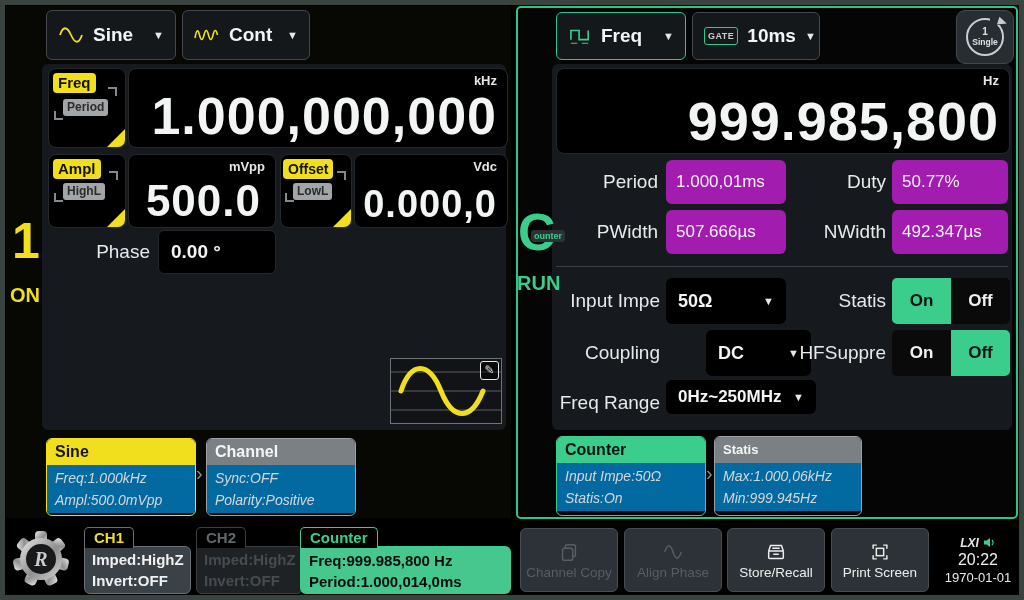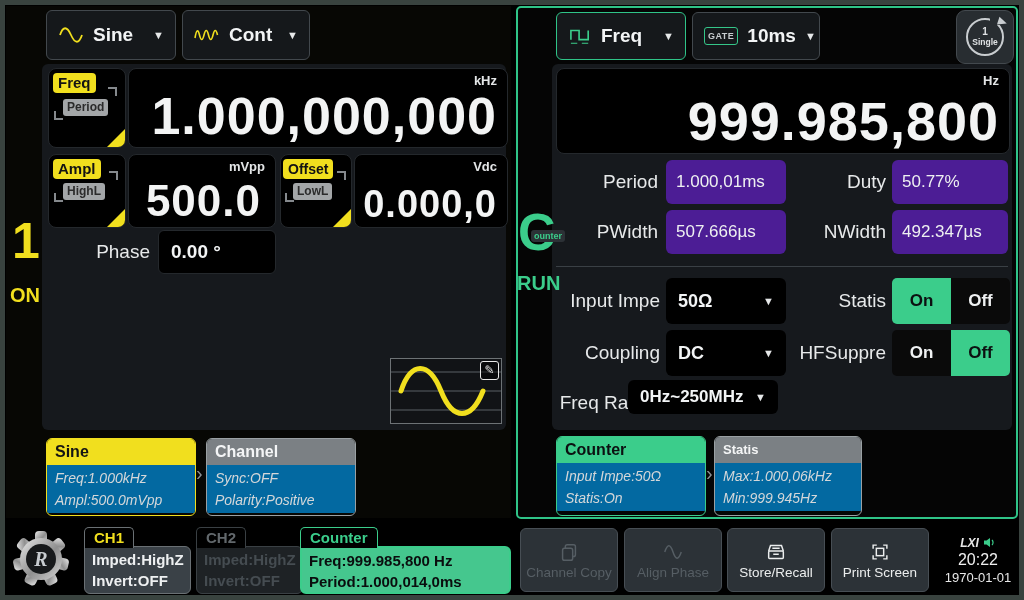--- a/index.html
+++ b/index.html
@@ -35,21 +35,21 @@
   .tri{position:absolute;right:0;bottom:0;width:0;height:0;
        border-left:18px solid transparent;border-bottom:18px solid #f1df1e;}
 
   
   .disp{position:absolute;background:#000;border:1px solid #24282c;border-radius:8px;cursor:pointer;}
   .disp .unit{position:absolute;top:4px;right:10px;font-size:13px;font-weight:bold;color:#e3e5e6;}
   .disp .val{position:absolute;right:10px;bottom:1px;font-weight:bold;color:#f3f4f4;letter-spacing:1px;white-space:nowrap;}
 
   
   .rowlbl{position:absolute;text-align:right;font-size:19px;color:#e7e9ea;white-space:nowrap;}
-  .mval{position:absolute;background:#4c1d95;border-radius:6px;font-size:17px;font-weight:500;
+  .mval{position:absolute;background:#a21caf;border-radius:6px;font-size:17px;font-weight:500;
         color:#eef0f1;padding-left:10px;box-sizing:border-box;display:flex;align-items:center;}
   .selbox{position:absolute;background:#000;border-radius:6px;display:flex;align-items:center;
           padding:0 12px;font-weight:bold;font-size:18px;color:#f2f4f5;box-sizing:border-box;cursor:pointer;}
   .selbox .arr{margin-left:auto;font-size:11px;color:#e6e8e9;}
   .tg{position:absolute;display:flex;border-radius:5px;overflow:hidden;}
   .tg div{width:59px;height:46px;line-height:46px;text-align:center;font-weight:bold;font-size:17px;cursor:pointer;}
   .tg .act{background:#3bcd8b;color:#0c1011;}
   .tg .ina{background:#0a0a0a;color:#f0f2f3;}
   .divider{position:absolute;background:#3a4045;height:1px;}
 
@@ -258,32 +258,32 @@
     <span>50Ω</span>
     <span class="arr">▼</span>
   </div>
   <div class="rowlbl" style="left:780px;top:278px;width:106px;height:46px;line-height:46px;">Statis</div>
   <div class="tg" style="left:892px;top:278px;">
     <div class="act">On</div>
     <div class="ina">Off</div>
   </div>
 
   <div class="rowlbl" style="left:540px;top:330px;width:120px;height:46px;line-height:46px;">Coupling</div>
-  <div class="selbox" style="left:666px;top:330px;width:120px;height:46px;">
+  <div class="selbox" style="left:706px;top:330px;width:105px;height:46px;">
     <span>DC</span>
     <span class="arr">▼</span>
   </div>
   <div class="rowlbl" style="left:768px;top:330px;width:118px;height:46px;line-height:46px;">HFSuppre</div>
   <div class="tg" style="left:892px;top:330px;">
     <div class="ina">On</div>
     <div class="act">Off</div>
   </div>
 
   <div class="rowlbl" style="left:540px;top:380px;width:120px;height:46px;line-height:46px;">Freq Range</div>
-  <div class="selbox" style="left:628px;top:380px;width:150px;height:34px;font-size:17px;">
+  <div class="selbox" style="left:666px;top:380px;width:150px;height:34px;font-size:17px;">
     <span>0Hz~250MHz</span>
     <span class="arr">▼</span>
   </div>
 
   <div class="card green2" style="left:556px;top:436px;width:148px;height:78px;">
     <div class="hd">Counter</div>
     <div class="bd">
       <div>Input Impe:50Ω</div>
       <div>Statis:On</div>
     </div>

